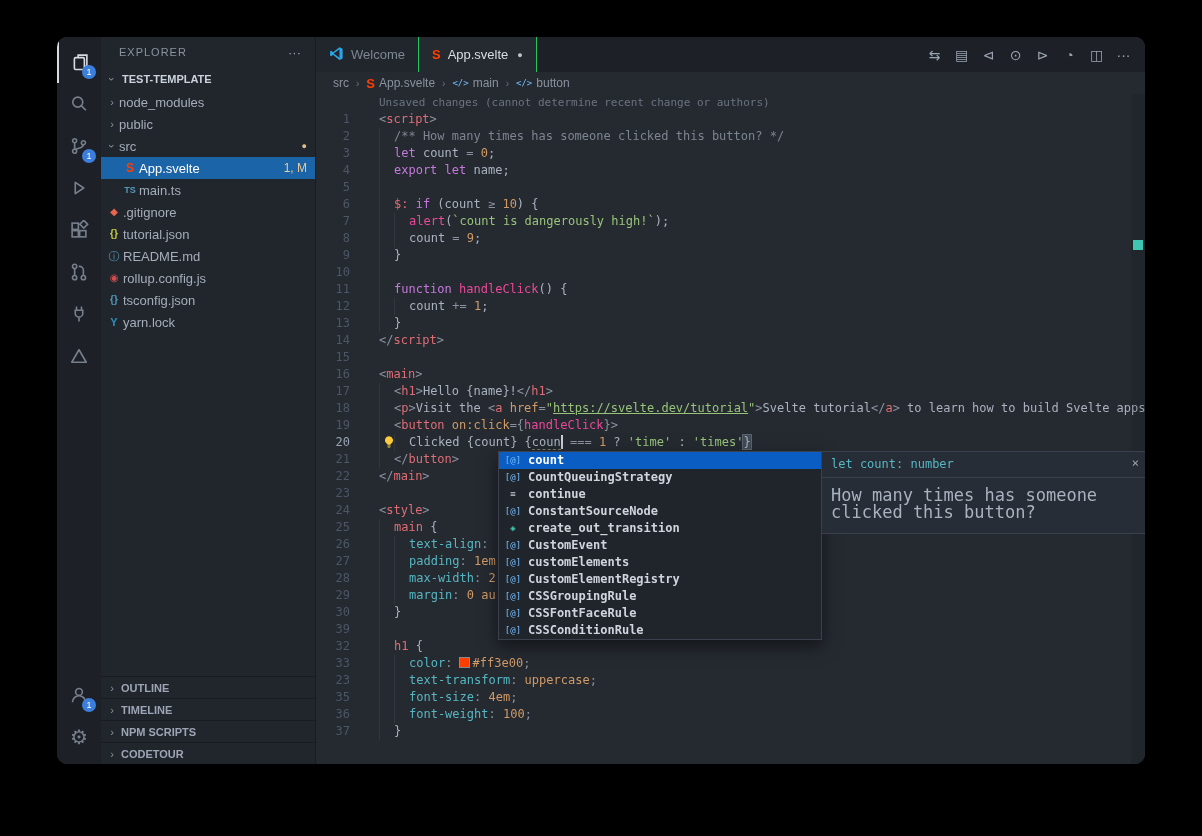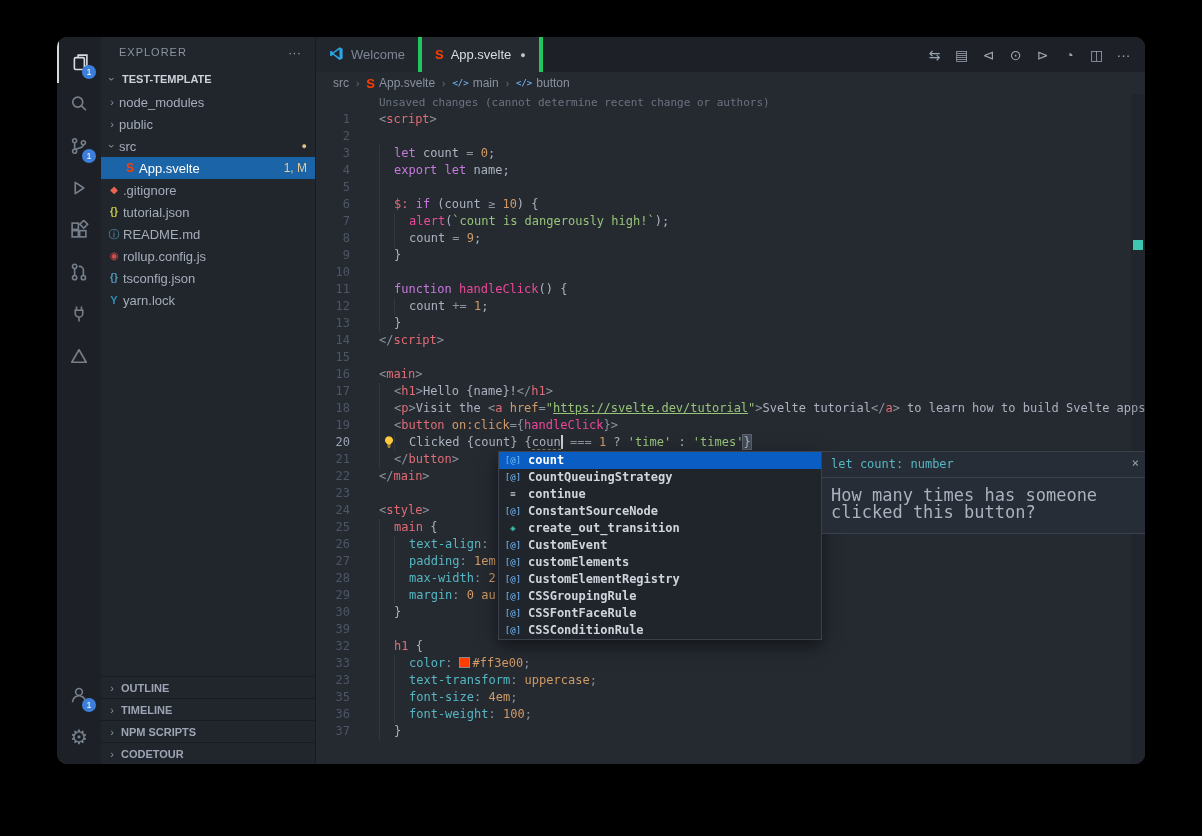--- a/index.html
+++ b/index.html
@@ -41,21 +41,21 @@
   .tlabel{flex:1;white-space:nowrap;overflow:hidden;text-overflow:ellipsis;}
   .tbadge{flex:0 0 auto;font-size:12px;color:#e8cb9a;margin-left:6px;}
   .tdot{flex:0 0 auto;font-size:9px;color:#e2c08d;margin-left:6px;}
   .sb-panels{margin-top:auto;}
   .prow{height:21px;display:flex;align-items:center;gap:2px;padding-left:4px;font-size:11px;
     font-weight:bold;color:#9da5b4;border-top:1px solid #181c22;cursor:pointer;}
   
   .editor{flex:1;display:flex;flex-direction:column;min-width:0;background:#252a31;}
   .tabbar{height:35px;flex:0 0 auto;background:#1d2127;display:flex;align-items:stretch;}
   .tab{display:flex;align-items:center;gap:7px;padding:0 13px;font-size:13px;color:#7f8693;
-    background:#21262d;border-right:4px solid #22c55e;cursor:pointer;}
+    background:#21262d;border-right:1px solid #22c55e;cursor:pointer;}
   .tab.active{background:#252a31;color:#d9dce1;}
   .dirty{font-size:9px;color:#bcc4cc;margin-left:2px;}
   .s-ic{color:#ff3e00;font-weight:bold;font-size:13px;}
   .tab-actions{margin-left:auto;display:flex;align-items:center;padding-right:8px;color:#9aa4b1;}
   .ta{width:27px;height:24px;display:flex;align-items:center;justify-content:center;font-size:14px;cursor:pointer;}
   .breadcrumbs{height:22px;flex:0 0 auto;display:flex;align-items:center;padding-left:17px;
     font-size:12px;color:#8a919e;gap:7px;}
   .crumb{display:flex;align-items:center;gap:4px;cursor:pointer;}
   .crumb-ic{font-size:9px;color:#75beff;font-family:"DejaVu Sans Mono",monospace;}
   .crumb-sep{color:#6b7280;font-size:10px;}
@@ -206,20 +206,24 @@
           <div class="trow" style="padding-left: 4px;">
             <span class="chev open">›</span>
             <span class="tlabel">src</span>
             <span class="tdot">●</span>
           </div>
           <div class="trow selected" style="padding-left: 20px;">
             <span class="ficon" style="color: rgb(255, 62, 0); font-weight: bold; font-size: 12px;">S</span>
             <span class="tlabel">App.svelte</span>
             <span class="tbadge">1, M</span>
           </div>
+          <div class="trow" style="padding-left: 20px;">
+            <span class="ficon" style="color: rgb(81, 154, 186); font-weight: bold; font-size: 9px;">TS</span>
+            <span class="tlabel">main.ts</span>
+          </div>
           <div class="trow" style="padding-left: 4px;">
             <span class="ficon" style="color: rgb(232, 101, 79); font-size: 10px;">◆</span>
             <span class="tlabel">.gitignore</span>
           </div>
           <div class="trow" style="padding-left: 4px;">
             <span class="ficon" style="color: rgb(203, 203, 65); font-weight: bold; font-size: 10px;">{}</span>
             <span class="tlabel">tutorial.json</span>
           </div>
           <div class="trow" style="padding-left: 4px;">
             <span class="ficon" style="color: rgb(81, 154, 186); font-size: 11px;">ⓘ</span>
@@ -307,20 +311,21 @@
         <div class="ann">
           <span class="ann-text">Unsaved changes (cannot determine recent change or authors)</span>
         </div>
         <div id="code-rows">
             <div class="crow">
               <div class="ln">1</div>
               <div class="lc"><span class="t-pun">&lt;</span><span class="t-tag">script</span><span class="t-pun">&gt;</span></div>
             </div>
             <div class="crow">
               <div class="ln">2</div>
+              <div class="lc"><span class="g"></span><span class="t-cmt">/** How many times has someone clicked this button? */</span></div>
             </div>
             <div class="crow">
               <div class="ln">3</div>
               <div class="lc"><span class="g"></span><span class="t-kw">let</span><span class="t-d"> count </span><span class="t-pun">=</span><span class="t-d"> </span><span class="t-num">0</span><span class="t-d">;</span></div>
             </div>
             <div class="crow">
               <div class="ln">4</div>
               <div class="lc"><span class="g"></span><span class="t-kw">export</span><span class="t-d"> </span><span class="t-kw">let</span><span class="t-d"> name;</span></div>
             </div>
             <div class="crow">

